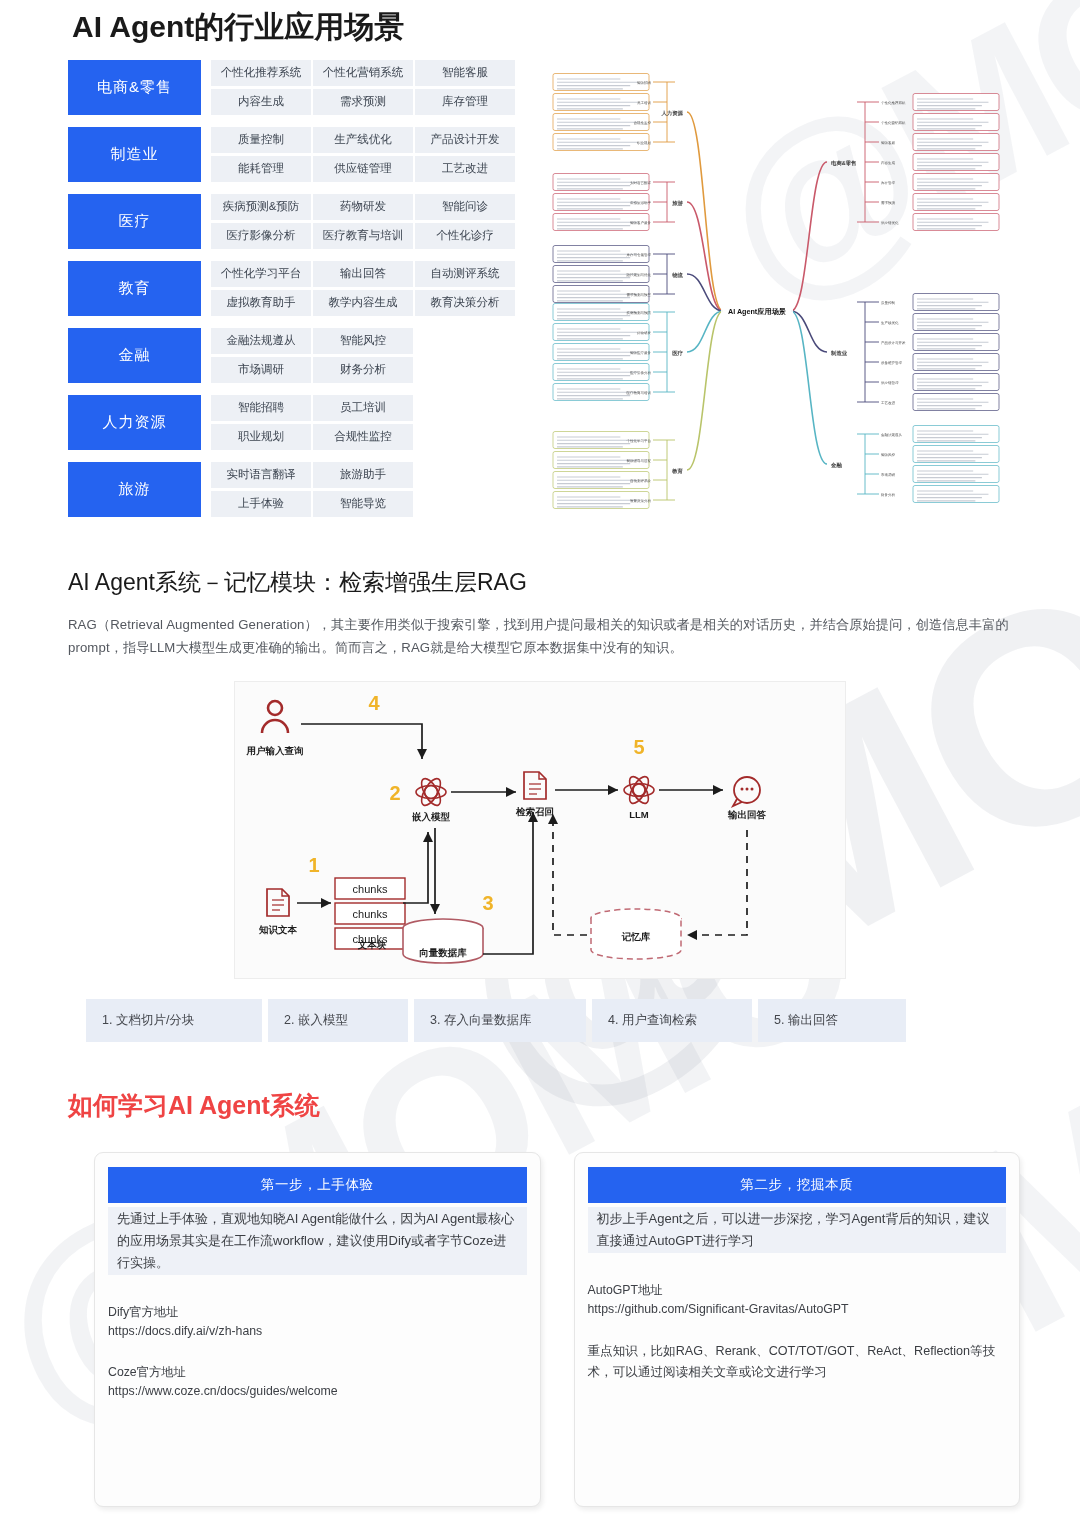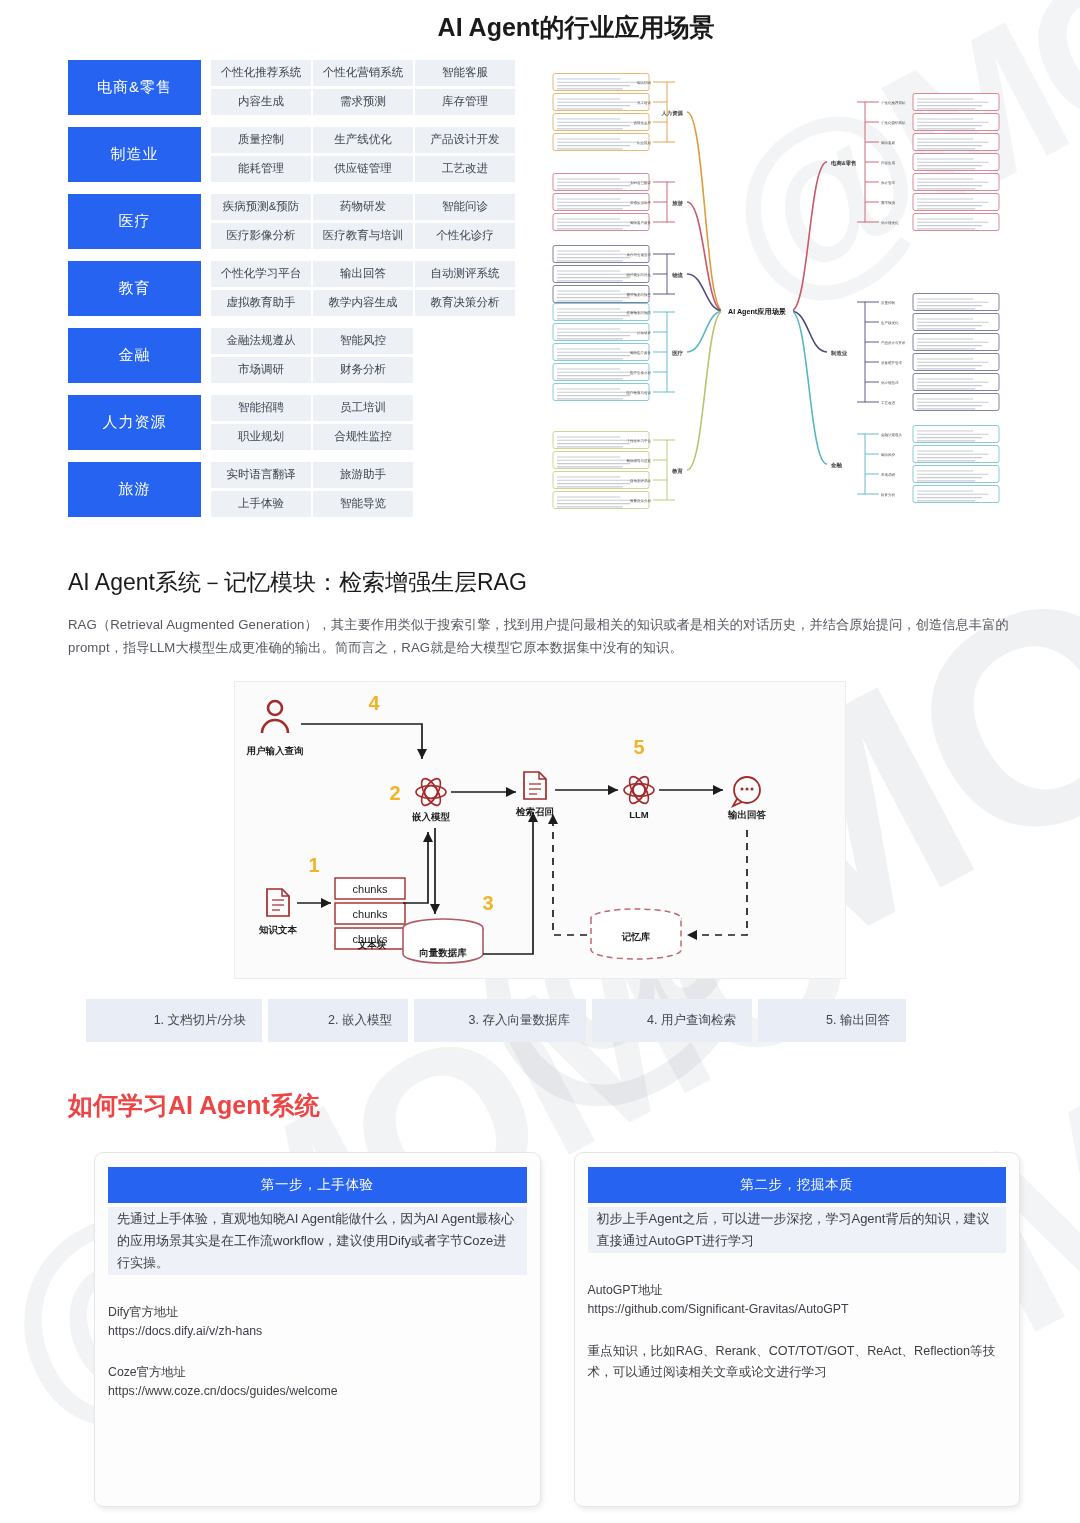--- a/index.html
+++ b/index.html
@@ -33,27 +33,26 @@
   .wm-a { left: 400px; top: 560px; }
   .wm-b { left: 700px; top: 980px; font-size: 260px; color: rgba(140,150,165,0.10); }
   .wm-c { left: -40px; top: 1010px; font-size: 230px; color: rgba(140,150,165,0.11); }
   .wm-d { left: 690px; top: -60px; font-size: 200px; color: rgba(140,150,165,0.10); }
 
   .page { position: relative; z-index: 10; width: 1080px; }
 
   
   .sec1 { padding: 10px 0 18px 0; position: relative; }
   h1.title {
-    font-size: 25px;
+    font-size: 30px;
     font-weight: 700;
     color: #1a1a1a;
     padding-left: 72px;
     letter-spacing: 0px;
     line-height: 34px;
-    text-align: center;
   }
   .sec1-body {
     display: flex;
     margin-top: 16px;
     padding-left: 68px;
     padding-right: 10px;
   }
   .industry-grid { width: 455px; flex: 0 0 455px; }
   .ind-row {
     display: flex;
@@ -128,21 +127,20 @@
     background: #fbfbfb;
     border: 1px solid #ededed;
     position: relative;
   }
   .rag-wrap svg { display: block; }
 
   .steps {
     display: flex;
     padding: 20px 0 0 86px;
     gap: 6px;
-    text-align: right;
   }
   .step {
     background: #e8edf6;
     color: #44474d;
     font-size: 12.5px;
     padding: 13px 16px;
     min-width: 158px;
     white-space: nowrap;
   }
   .step.s1 { min-width: 176px; }

